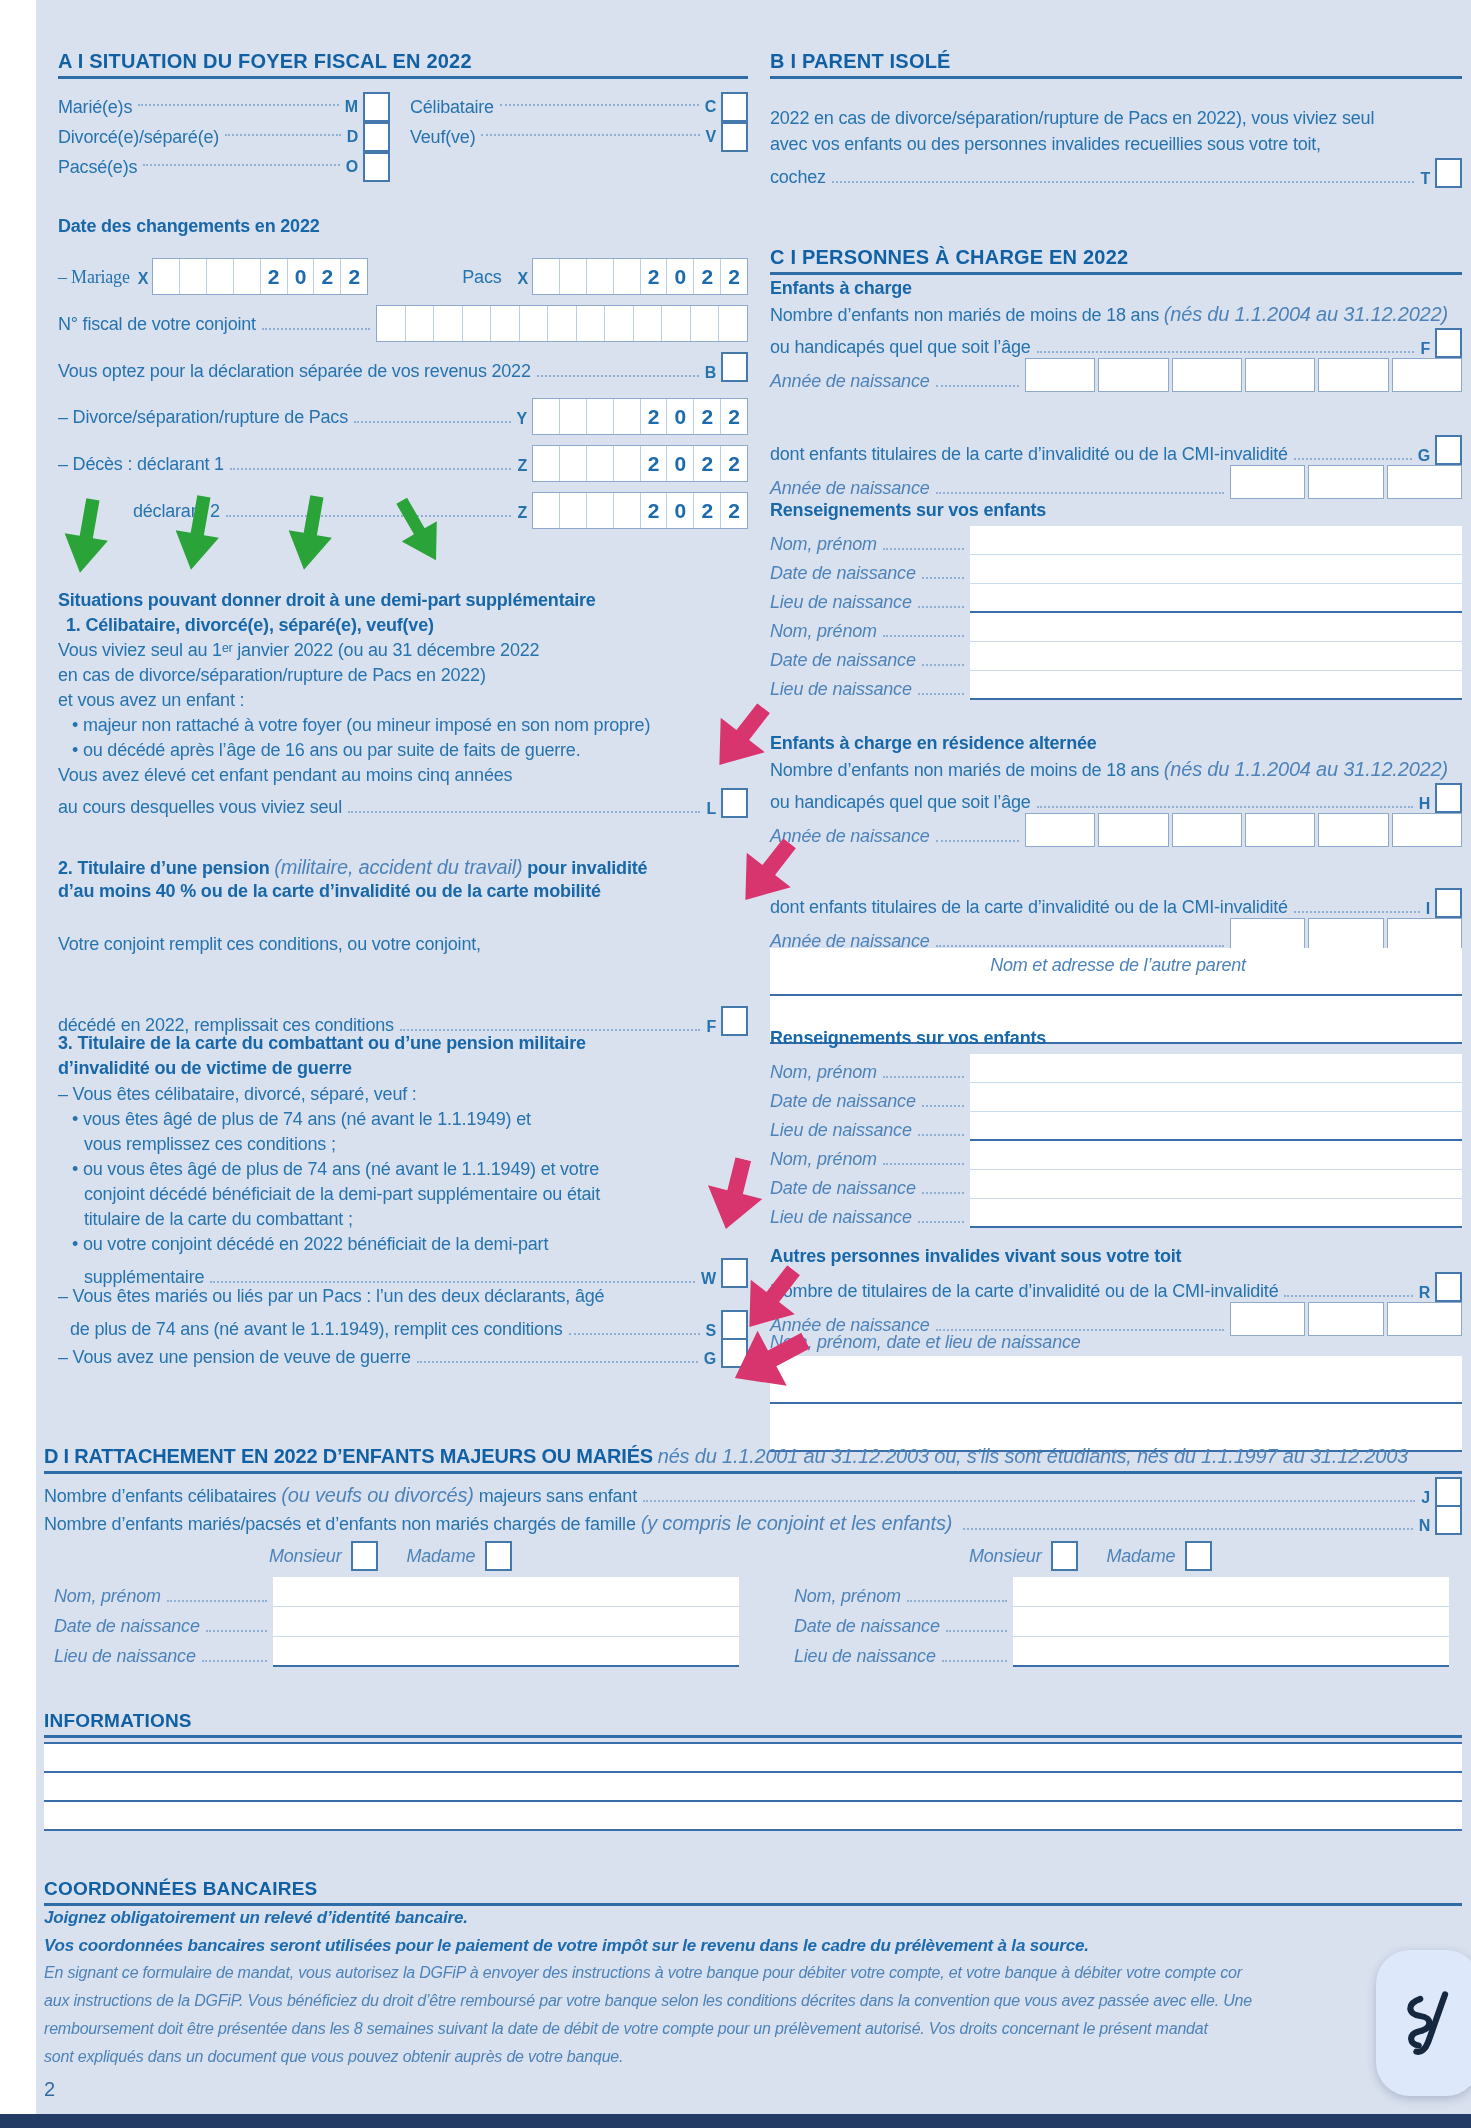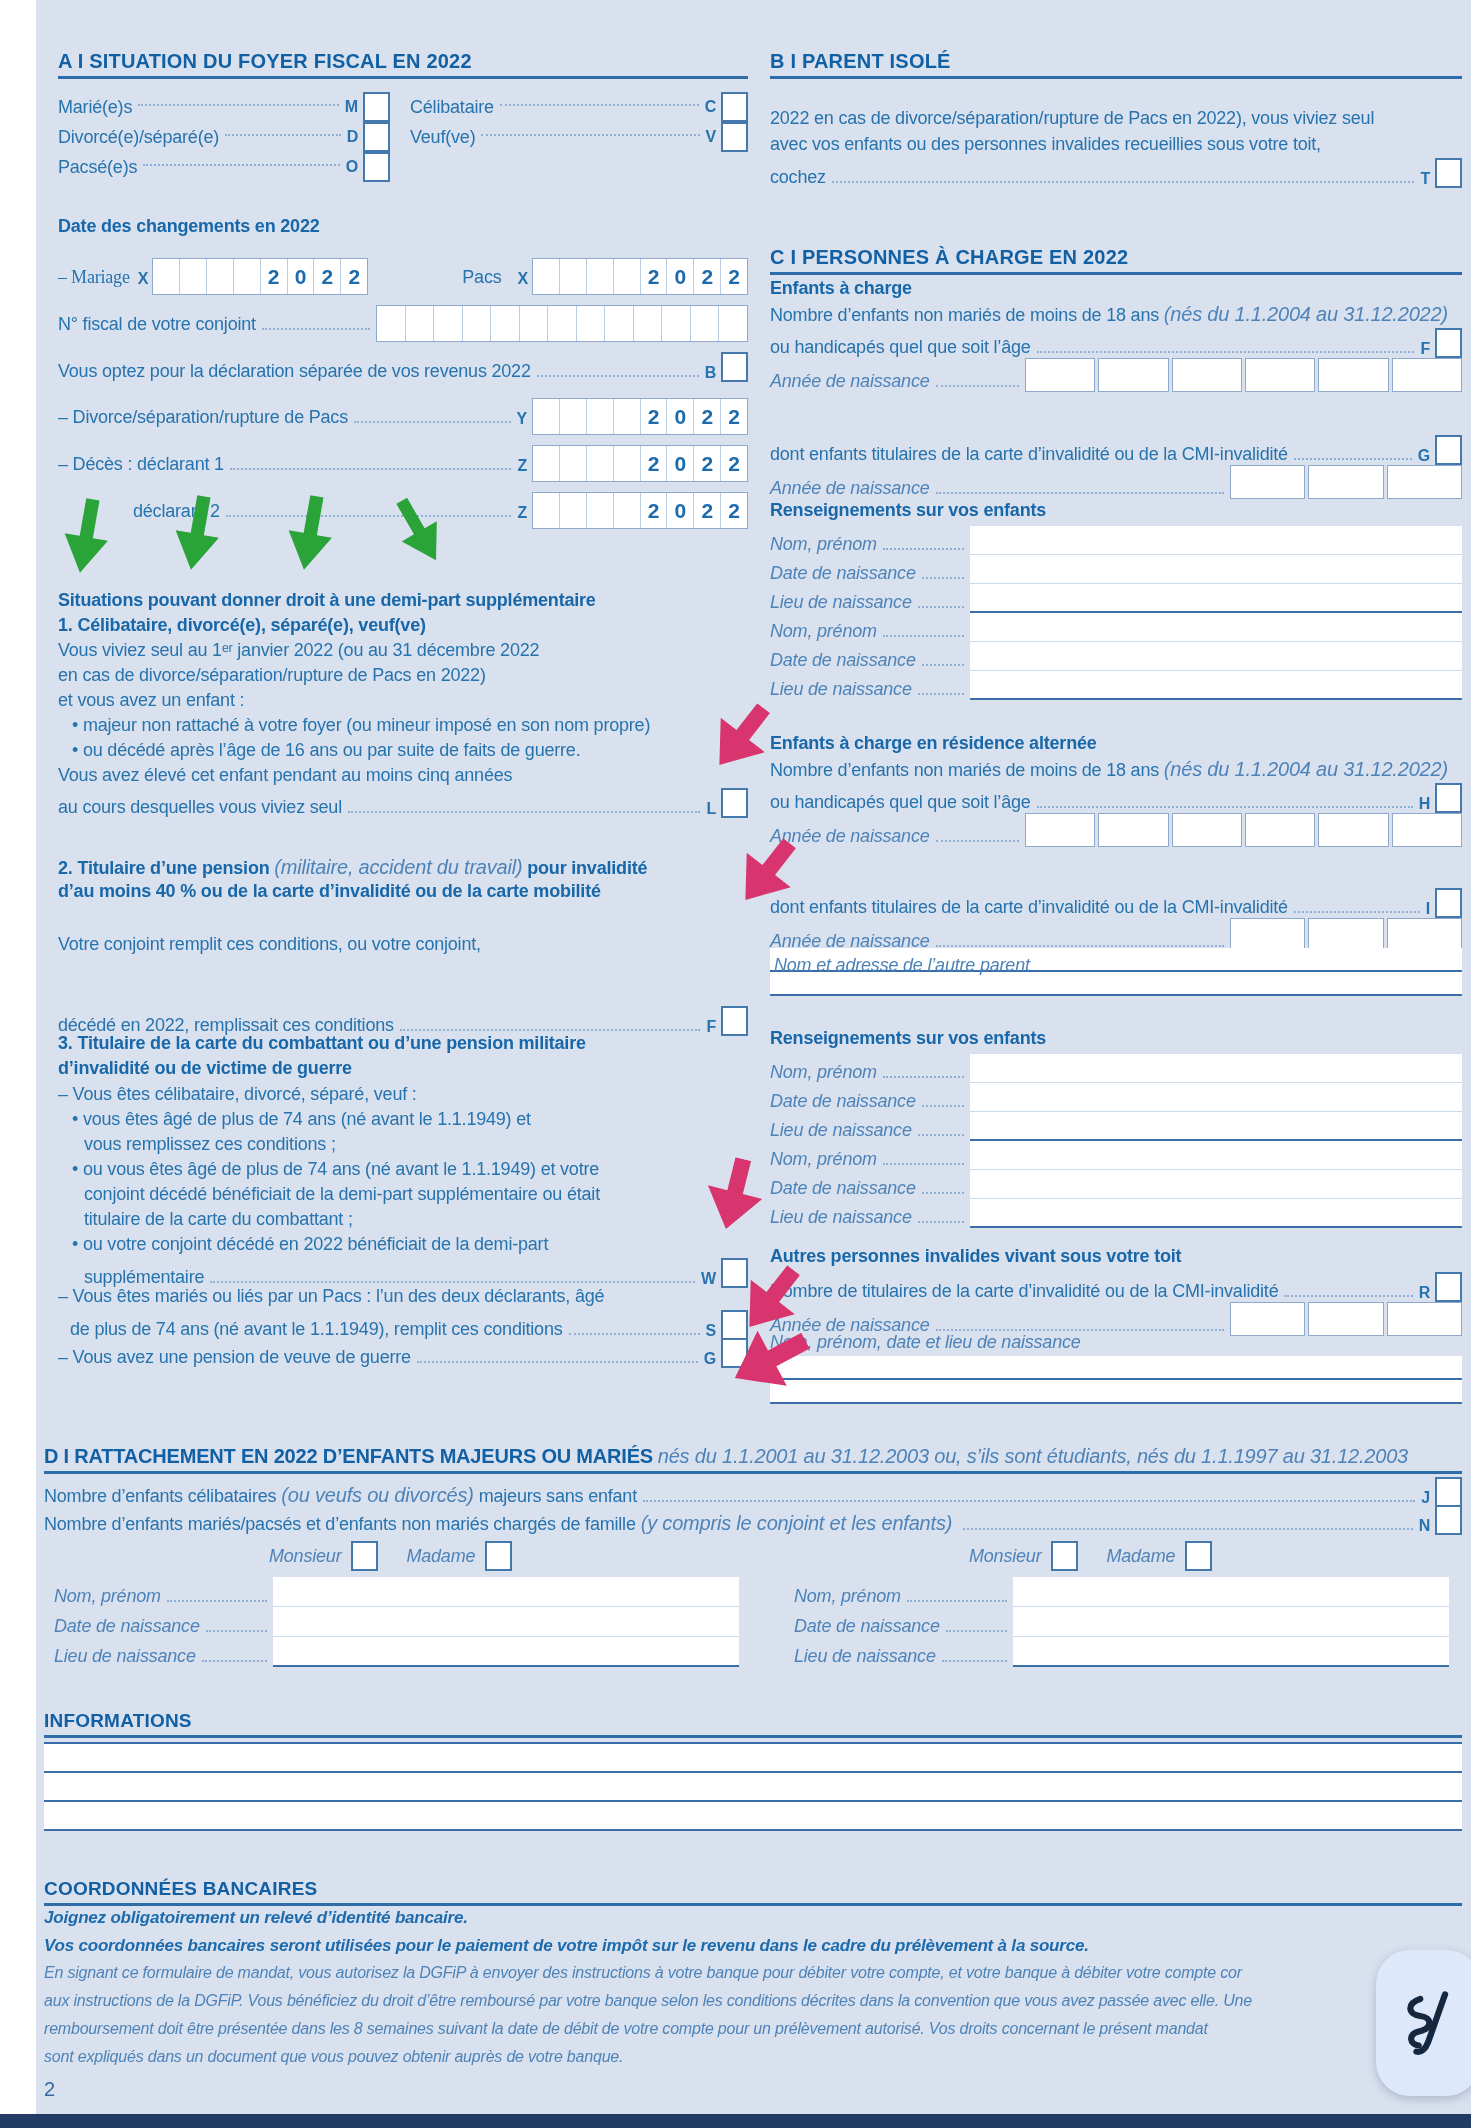--- a/index.html
+++ b/index.html
@@ -21,21 +21,21 @@
   .cb{width:27px;height:30px;background:#fff;border:2px solid #4579ae;box-sizing:border-box;flex:none;}
   .db{display:flex;background:#fff;border:1px solid #8fa9cc;height:37px;box-sizing:border-box;flex:none;}
   .db .c{flex:1;border-right:1px solid #b9cde4;display:flex;align-items:center;justify-content:center;font-weight:bold;font-size:21px;color:#1d6bad;}
   .db .c:last-child{border-right:none;}
   .yb{display:flex;gap:3px;flex:none;}
   .yb .y{background:#fff;border:1px solid #8fa9cc;height:34px;flex:1;box-sizing:border-box;}
   .fb{background:#fff;}
   .fr{height:29px;border-bottom:1px solid #cadbec;box-sizing:border-box;}
   .fr.dk{border-bottom:2px solid #3a6ea8;}
   .lblrow{height:29px;display:flex;align-items:flex-end;}
-  .wline{background:#fff;height:24px;border-bottom:2px solid #3a6ea8;box-sizing:border-box;}
+  .wline{background:#fff;height:48px;border-bottom:2px solid #3a6ea8;box-sizing:border-box;text-align:center;}
   .arrow{position:absolute;z-index:30;}
   .widget{position:absolute;left:1376px;top:1950px;width:104px;height:146px;border-radius:34px;
     background:#dde9fb;box-shadow:0 3px 10px rgba(40,60,100,.25);display:flex;align-items:center;justify-content:center;z-index:40;}
   .pagenum{position:absolute;left:44px;top:2078px;font-size:20px;color:#34699f;}
   .small-it{font-style:italic;font-size:20px;color:#4d83b8;}
   .boldline{font-weight:bold;color:#1767a9;}
 </style>
 </head>
 <body>
 
@@ -175,21 +175,21 @@
       <div class="c"></div>
         <div class="c"></div>
       <div class="c">2</div>
       <div class="c">0</div>
       <div class="c">2</div>
       <div class="c">2</div>
     </div>
   </div>
 
   <div class="sub abs" style="top:540px;">Situations pouvant donner droit à une demi-part supplémentaire</div>
-  <div class="sub abs" style="top:565px;">1. Célibataire, divorcé(e), séparé(e), veuf(ve)</div>
+  <div class="sub abs" style="top:565px;margin-left:8px;">1. Célibataire, divorcé(e), séparé(e), veuf(ve)</div>
   <div class="abs" style="top:590px;">Vous viviez seul au 1ᵉʳ janvier 2022 (ou au 31 décembre 2022</div>
   <div class="abs" style="top:615px;">en cas de divorce/séparation/rupture de Pacs en 2022)</div>
   <div class="abs" style="top:640px;">et vous avez un enfant :</div>
   <div class="abs" style="top:665px;left:14px;">• majeur non rattaché à votre foyer (ou mineur imposé en son nom propre)</div>
   <div class="abs" style="top:690px;left:14px;">• ou décédé après l’âge de 16 ans ou par suite de faits de guerre.</div>
   <div class="abs" style="top:715px;">Vous avez élevé cet enfant pendant au moins cinq années</div>
   <div class="row abs" style="top:738px;left:0;width:690px;">
     <span>au cours desquelles vous viviez seul</span>
     <span class="ld"></span>
     <span class="lt">L</span>

